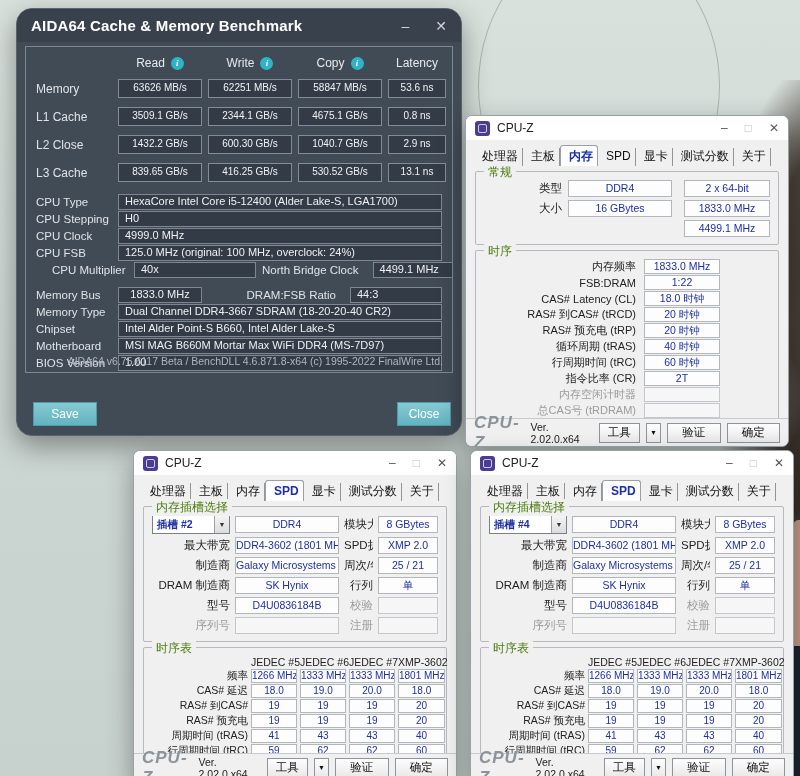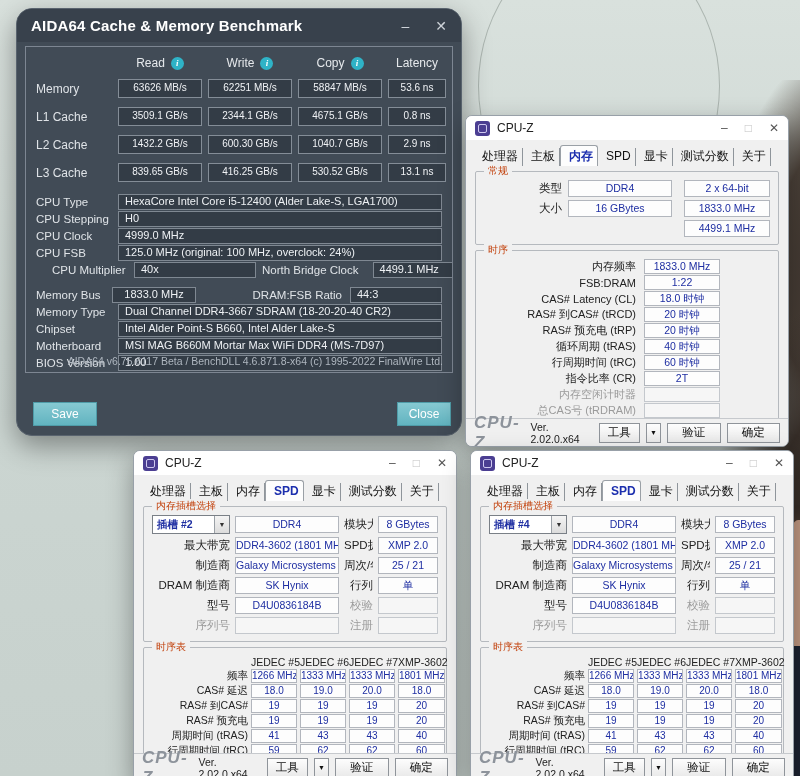--- a/index.html
+++ b/index.html
@@ -33,21 +33,21 @@
   .bench-rows{display:flex;flex-direction:column;gap:9px;margin-bottom:12px;}
   .bench-h{display:flex;align-items:center;justify-content:center;gap:6px;font-size:12px;color:#e6e9ec;}
   .hinfo{width:13px;height:13px;border-radius:50%;background:#2fb3c7;color:#fff;
     font:italic bold 9px "Liberation Serif",serif;display:flex;align-items:center;justify-content:center;}
   .hinfo:empty{display:none;}
   .blabel{font-size:12px;color:#dfe3e7;}
   .cell{background:#333c46;border:1px solid #848d97;height:17px;line-height:16px;text-align:center;
     font-size:10px;color:#f0f2f5;white-space:nowrap;overflow:hidden;}
   .info-row{display:grid;grid-template-columns:76px 1fr;column-gap:6px;align-items:center;margin-bottom:1px;}
   .info-row4a{display:grid;grid-template-columns:76px 122px 1fr 92px;column-gap:6px;align-items:center;margin-bottom:1px;margin-left:16px;}
-  .info-row4b{display:grid;grid-template-columns:76px 84px 1fr 92px;align-items:center;margin-bottom:1px;}
+  .info-row4b{display:grid;grid-template-columns:76px 84px 1fr 92px;column-gap:6px;align-items:center;margin-bottom:1px;}
   .ilabel{font-size:11.5px;color:#dfe3e7;white-space:nowrap;}
   .ilabel.right{text-align:right;padding-right:8px;}
   .ifld{background:#333c46;border:1px solid #7f8892;height:14px;line-height:13px;font-size:11px;
     color:#eef1f4;padding:0 6px;white-space:nowrap;overflow:hidden;}
   .ifld.center{text-align:center;padding:0;}
   .gap8{height:8px;}
   .aida-note{position:absolute;right:18px;bottom:68px;font-size:10.5px;color:#aeb6bf;}
   .aida-btn{position:absolute;bottom:9px;height:22px;background:linear-gradient(#86c9d2,#62b4c0);
     border:1px solid #4f9ca8;color:#fff;font-size:12px;display:flex;align-items:center;justify-content:center;cursor:default;}
   #btn-save{left:16px;width:62px;}
@@ -61,21 +61,21 @@
   .cz-icon:before{content:"";position:absolute;inset:3px;border:1.5px solid #cfc9ef;border-radius:2px;}
   .cz-title{font-size:12px;color:#222;}
   .cz-cap{margin-left:auto;display:flex;gap:17px;font-size:12px;color:#555;}
   .cz-max{color:#c3c3c3;}
   .cz-tabs{display:flex;align-items:flex-end;padding:5px 8px 0 8px;height:21px;}
   .cz-tab{font-size:12px;padding:2px 4px 3px 8px;border-right:1px solid #8f959b;line-height:13px;
     white-space:nowrap;cursor:default;}
   .cz-tab.active{color:#1c2fae;font-weight:bold;background:#fdfdfd;border:1px solid #9aa0a6;border-bottom:none;
     border-radius:3px 3px 0 0;margin:-3px 0 0 0;padding-top:4px;}
   .groupbox{border:1px solid #b5b9be;border-radius:2px;margin:5px 9px 0 9px;position:relative;padding:8px 8px 4px 8px;}
-  .gb-label{position:absolute;top:-8px;left:8px;background:#f0f0f0;padding:0 4px;font-size:10px;color:#c2410c;}
+  .gb-label{position:absolute;top:-8px;left:8px;background:#f0f0f0;padding:0 4px;font-size:12px;color:#4d7c0f;}
   .lbl{font-size:11.5px;text-align:right;white-space:nowrap;overflow:hidden;color:#222;}
   .fld{background:#fdfdfd;border:1px solid #b2b6bd;color:#1e2ea2;text-align:center;font-size:10.5px;
     white-space:nowrap;overflow:hidden;}
   .fld:empty{background:#f6f6f6;border-color:#c4c8cd;}
   .dim{color:#9b9b9b;}
   
   .mem-row{display:grid;grid-template-columns:78px 104px 1fr 86px;column-gap:6px;align-items:center;margin-bottom:3px;}
   .mem-row .fld{height:15px;line-height:14px;}
   .tim-list{display:block;}
   .tim-row{display:grid;grid-template-columns:152px 76px;column-gap:8px;align-items:center;margin-bottom:1px;}
@@ -155,21 +155,21 @@
             <span class="cell">53.6 ns</span>
           </div>
           <div class="bench-row">
             <span class="blabel">L1 Cache</span>
             <span class="cell">3509.1 GB/s</span>
             <span class="cell">2344.1 GB/s</span>
             <span class="cell">4675.1 GB/s</span>
             <span class="cell">0.8 ns</span>
           </div>
           <div class="bench-row">
-            <span class="blabel">L2 Cache</span>
+            <span class="blabel">L2 Close</span>
             <span class="cell">1432.2 GB/s</span>
             <span class="cell">600.30 GB/s</span>
             <span class="cell">1040.7 GB/s</span>
             <span class="cell">2.9 ns</span>
           </div>
           <div class="bench-row">
             <span class="blabel">L3 Cache</span>
             <span class="cell">839.65 GB/s</span>
             <span class="cell">416.25 GB/s</span>
             <span class="cell">530.52 GB/s</span>

